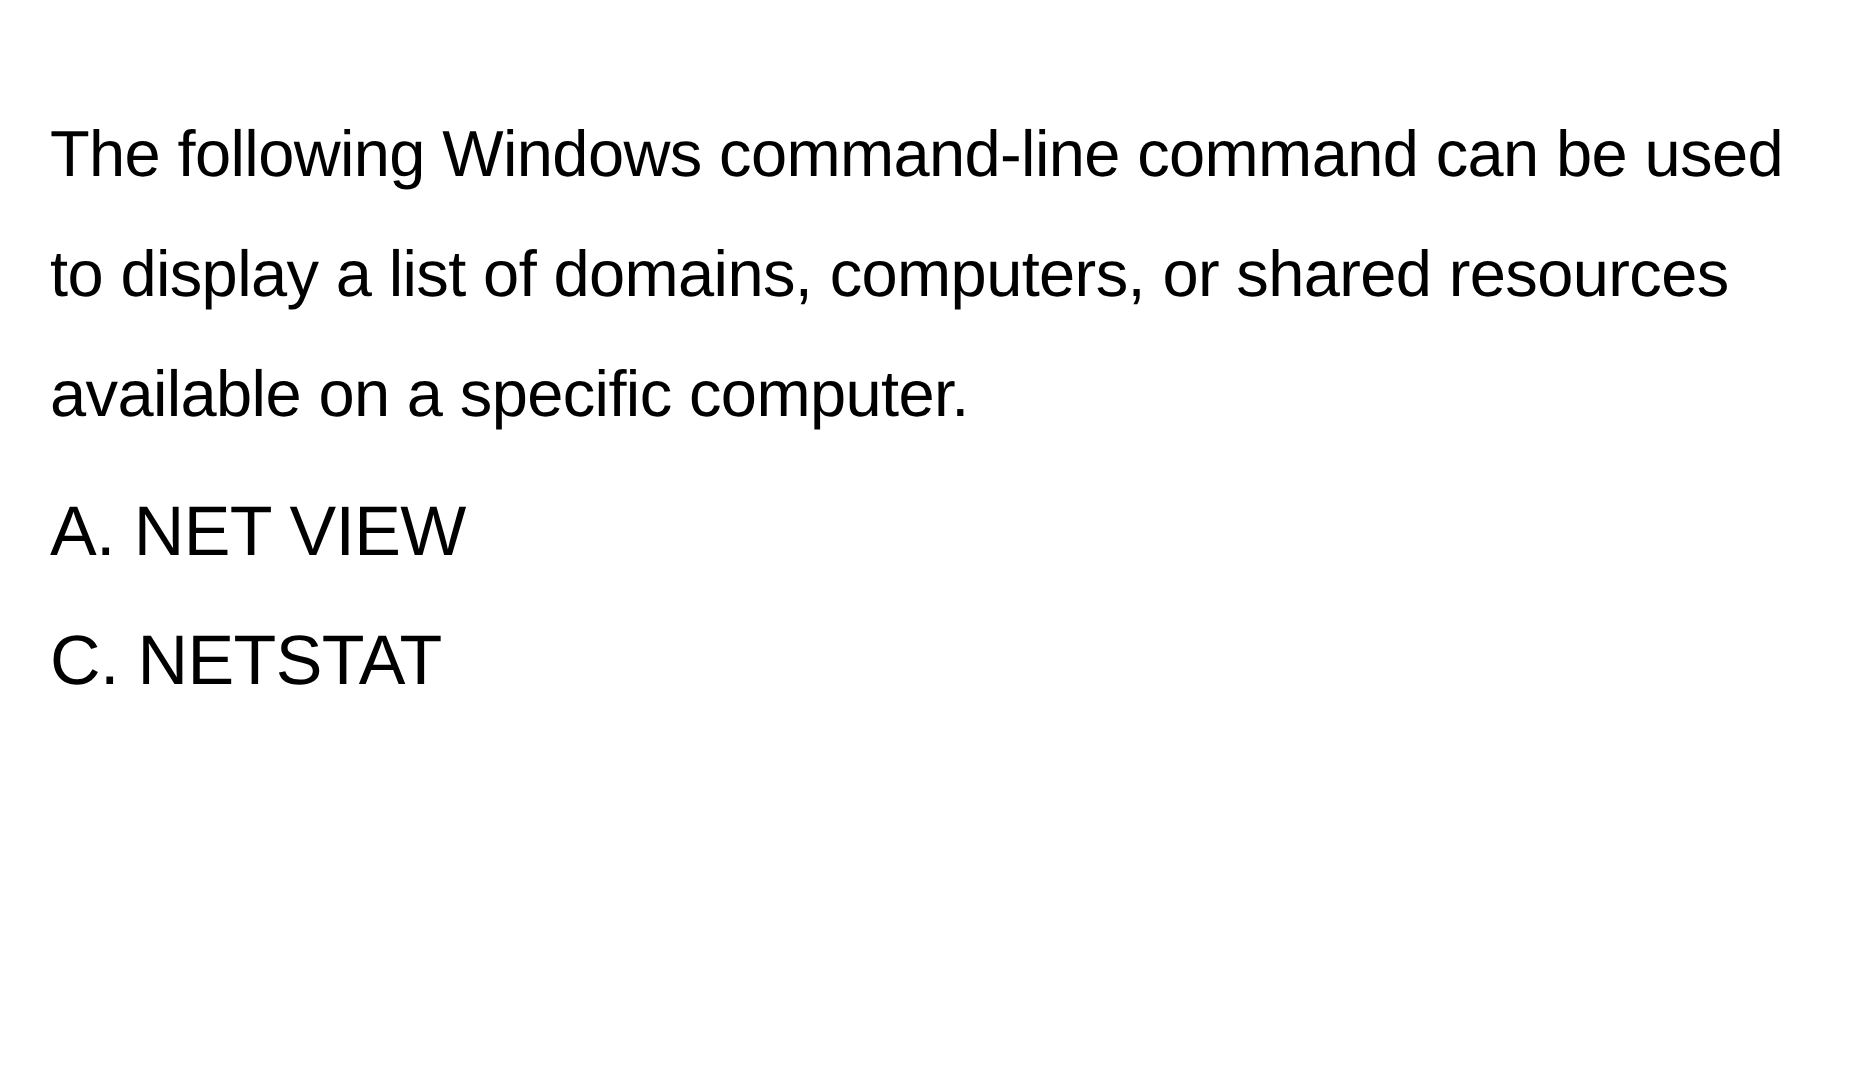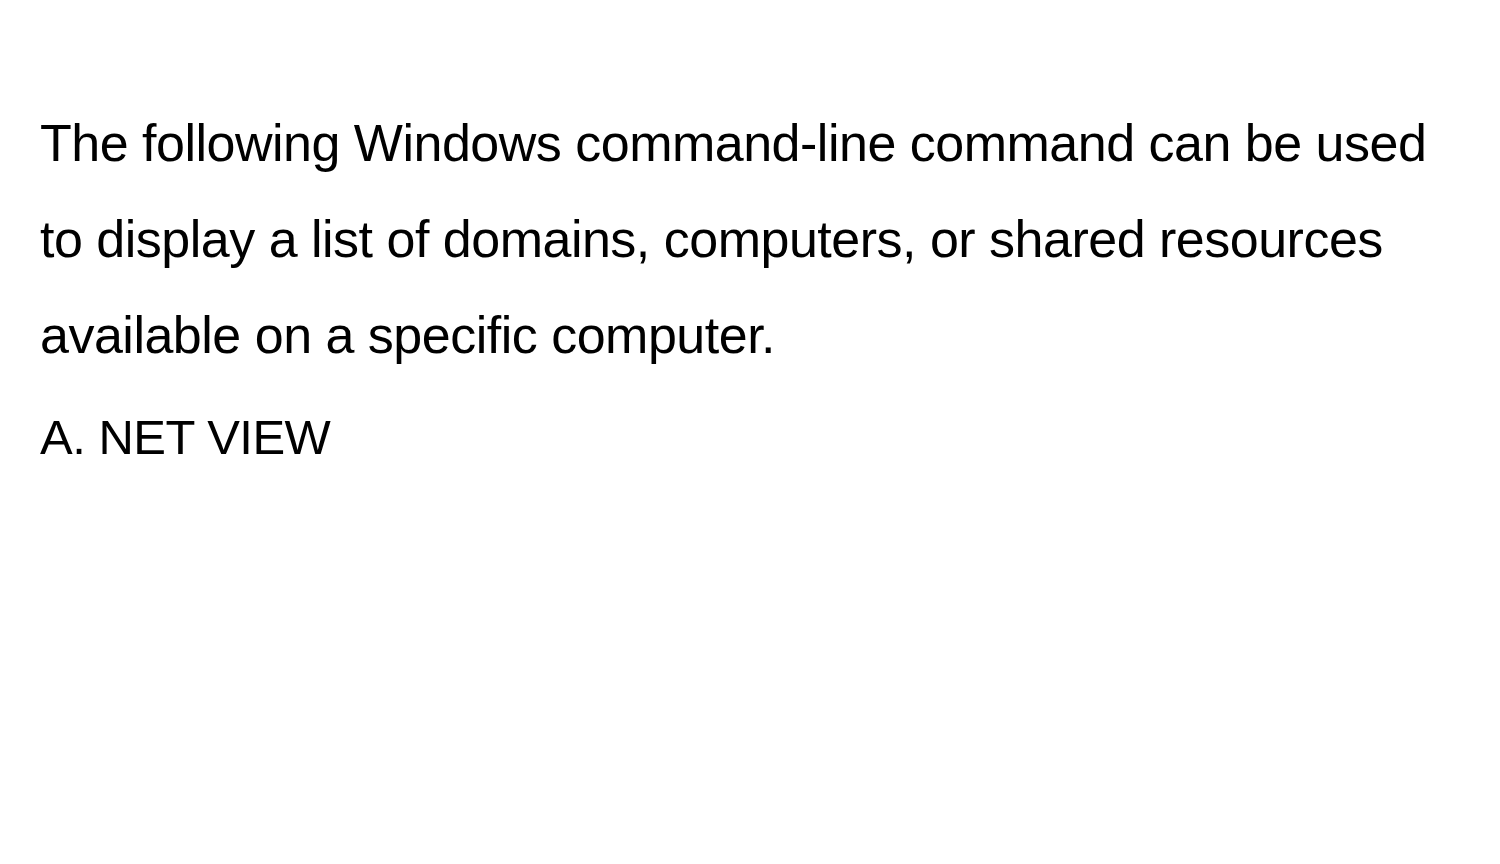--- a/index.html
+++ b/index.html
@@ -8,39 +8,40 @@
       box-sizing: border-box;
     }
     html, body {
       width: 1500px;
       height: 864px;
       background: #ffffff;
       font-family: -apple-system, BlinkMacSystemFont, "Segoe UI", Helvetica, Arial, sans-serif;
       color: #000000;
     }
     .container {
-      padding: 95px 40px 40px 40px;
+      padding: 76px 40px 40px 40px;
     }
     .question {
       font-size: 52px;
       line-height: 1.85;
       font-weight: 400;
       letter-spacing: -0.5px;
     }
     .options {
       margin-top: 8px;
     }
     .option {
-      font-size: 49px;
+      font-size: 56px;
       line-height: 1.85;
       font-weight: 400;
       letter-spacing: -0.5px;
     }
   </style>
 </head>
 <body>
 
 <div class="container">
   <div class="question">The following Windows command-line command can be used to display a list of domains, computers, or shared resources available on a specific computer.</div>
   <div class="options">
     <div class="option">A. NET VIEW</div>
+    <div class="option">C. NETSTAT</div>
   </div>
 </div>
 
 </body></html>

